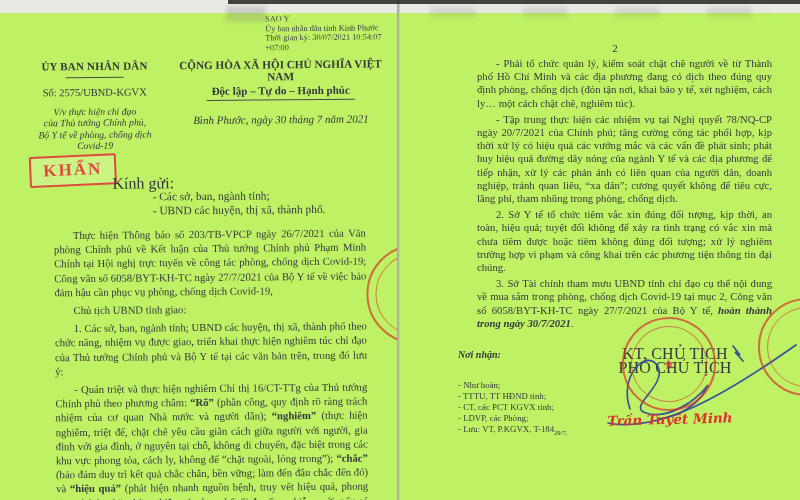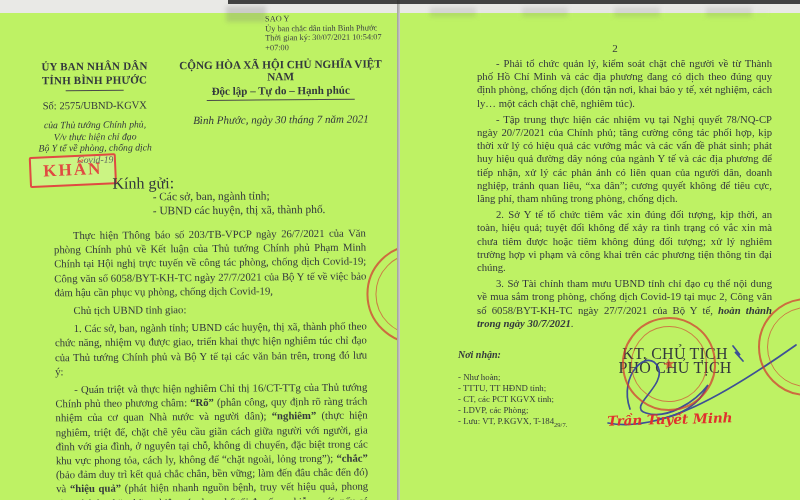--- a/index.html
+++ b/index.html
@@ -66,21 +66,21 @@
     font-size: 10.7px; line-height: 14.2px;
   }
   .body-col p { margin: 0 0 4px 0; text-indent: 19px; }
   .body1 { top: 214px; left: 52px; width: 312px; }
   .body2 { top: 44px; left: 58px; width: 314px; line-height: 13.2px; }
   .body2 p { margin-bottom: 3px; margin-left: 19px; }
   .attach-note { font-style: italic; }
   .p2-number { position: absolute; top: 29px; left: 58px; width: 314px; text-align: center; font-size: 11px; }
   
   .noi-nhan { position: absolute; top: 336px; left: 58px; font-size: 8.8px; line-height: 11px; }
-  .noi-nhan .label { font-weight: bold; font-style: italic; font-size: 10px; margin-bottom: 12px; }
+  .noi-nhan .label { font-weight: bold; font-style: italic; font-size: 10px; margin-bottom: 20px; }
   .noi-nhan sub { font-size: 6.5px; }
   .signer { position: absolute; top: 334px; left: 190px; width: 170px; text-align: center;
             font-weight: normal; font-size: 16px; line-height: 14px; letter-spacing: .2px; }
   .signer-name {
     position: absolute; top: 398px; left: 170px; width: 200px; text-align: center;
     font-family: "DejaVu Serif", serif; font-style: italic; font-weight: bold;
     font-size: 13.5px; color: #e0312e; transform: rotate(-1.5deg);
   }
   
   .stamp {
@@ -101,33 +101,32 @@
   .sig-svg { position: absolute; left: 150px; top: 300px; width: 250px; height: 130px; }
 </style>
 </head>
 <body>
 
 <div class="page page--left">
   <div class="tilt">
 
     <div class="saoy">
       <div>SAO Y</div>
-      <div>Ủy ban chắc dân tỉnh Bình Phước</div>
+      <div>Ủy ban nhân dân tỉnh Kính Phước</div>
       <div>Thời gian ký: 30/07/2021 10:54:07 +07:00</div>
     </div>
 
     <div class="p1-header">
       <div class="hdr-left">
         <div class="hdr-org">ỦY BAN NHÂN DÂN</div>
-        <div class="hdr-org">TỈNH BÌNH PHƯỚC</div>
         <div class="rule rule--short"></div>
         <div class="doc-number">Số: 2575/UBND-KGVX</div>
         <div class="subject">
+          <div>V/v thực hiện chỉ đạo</div>
           <div>của Thủ tướng Chính phủ,</div>
-          <div>V/v thực hiện chỉ đạo</div>
           <div>Bộ Y tế về phòng, chống dịch</div>
           <div>Covid-19</div>
         </div>
       </div>
       <div class="hdr-right">
         <div class="motto1">CỘNG HÒA XÃ HỘI CHỦ NGHĨA VIỆT NAM</div>
         <div class="motto2">Độc lập – Tự do – Hạnh phúc</div>
         <div class="rule rule--motto"></div>
         <div class="dateline">Bình Phước, ngày 30 tháng 7 năm 2021</div>
       </div>

